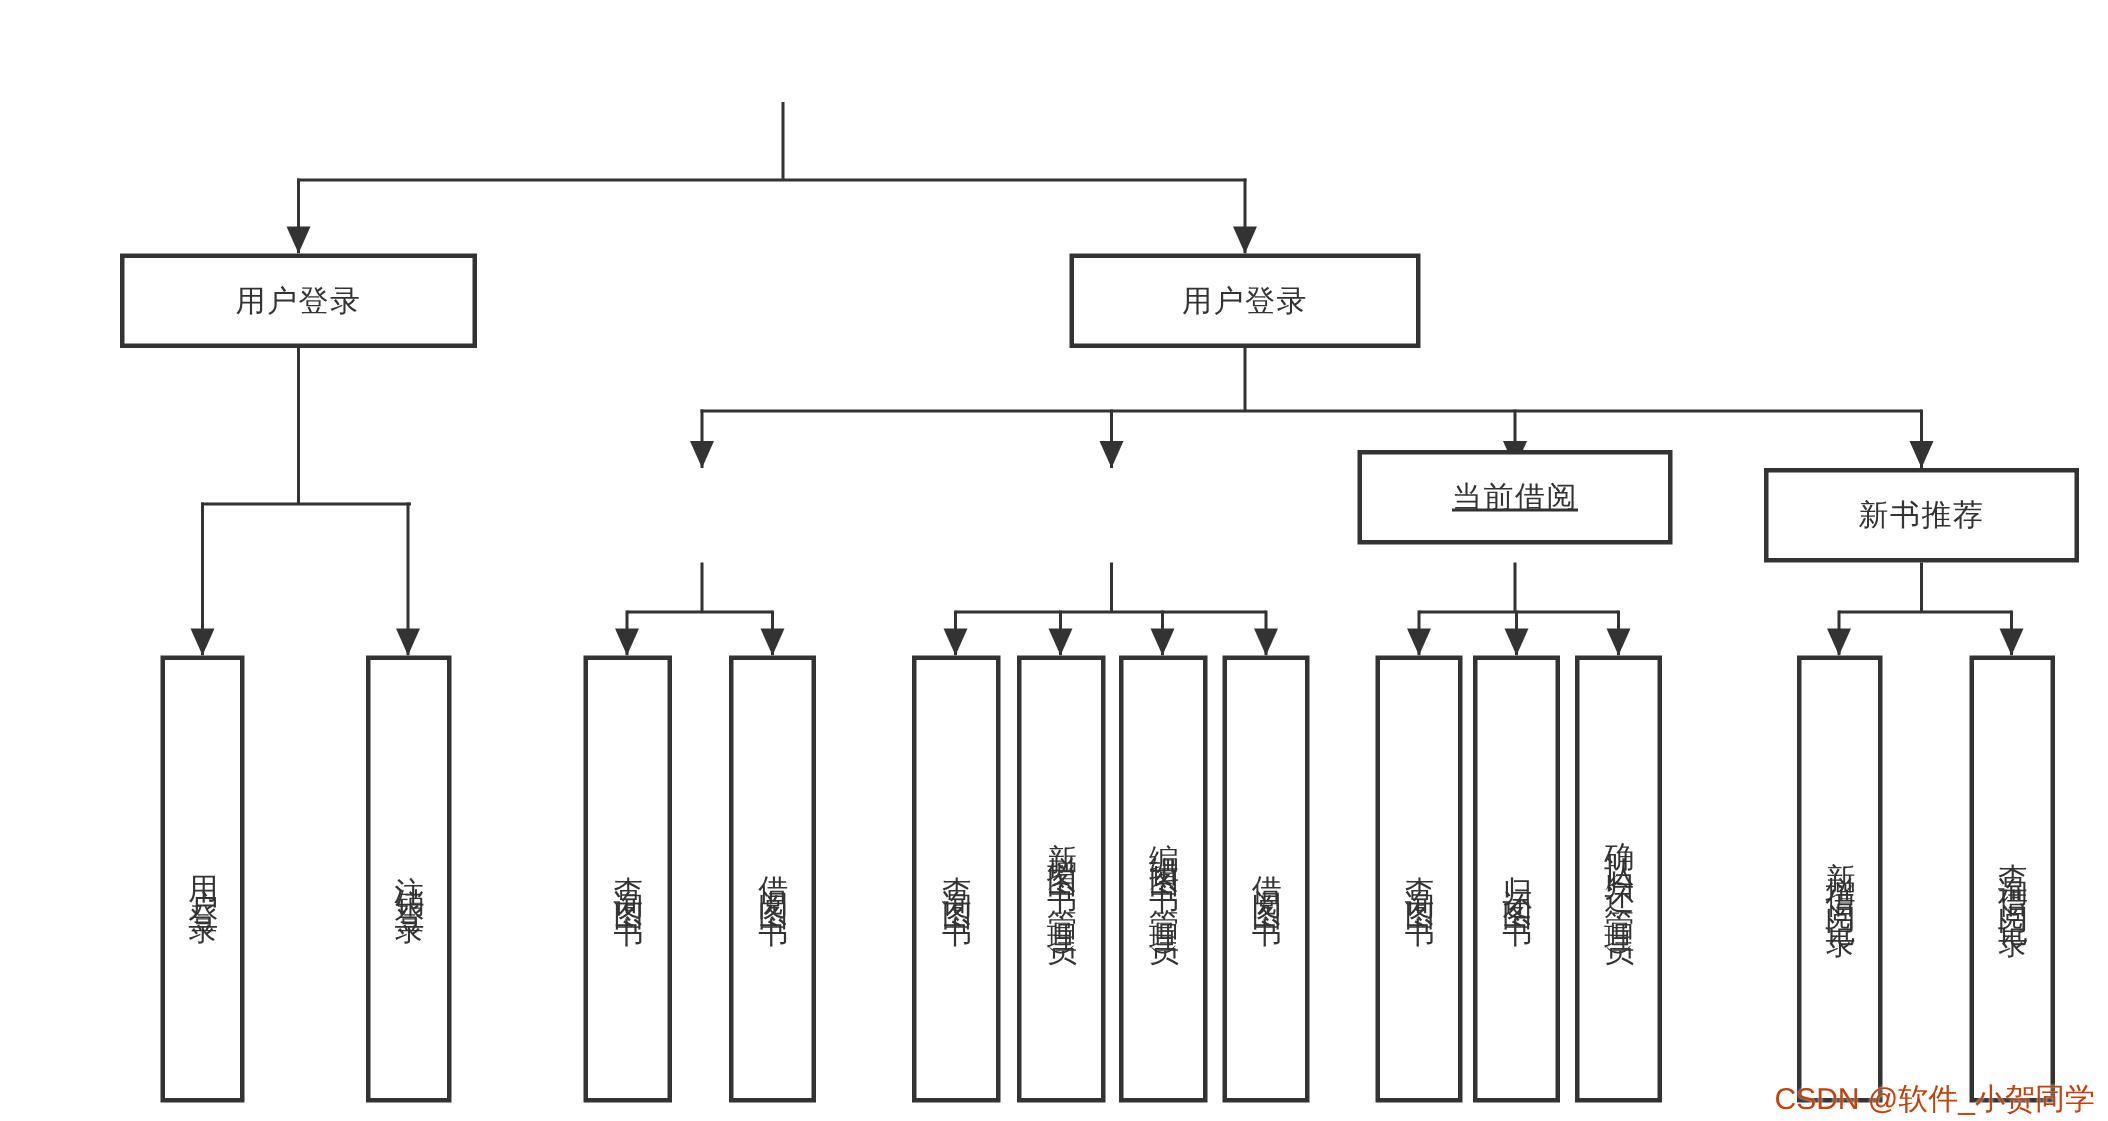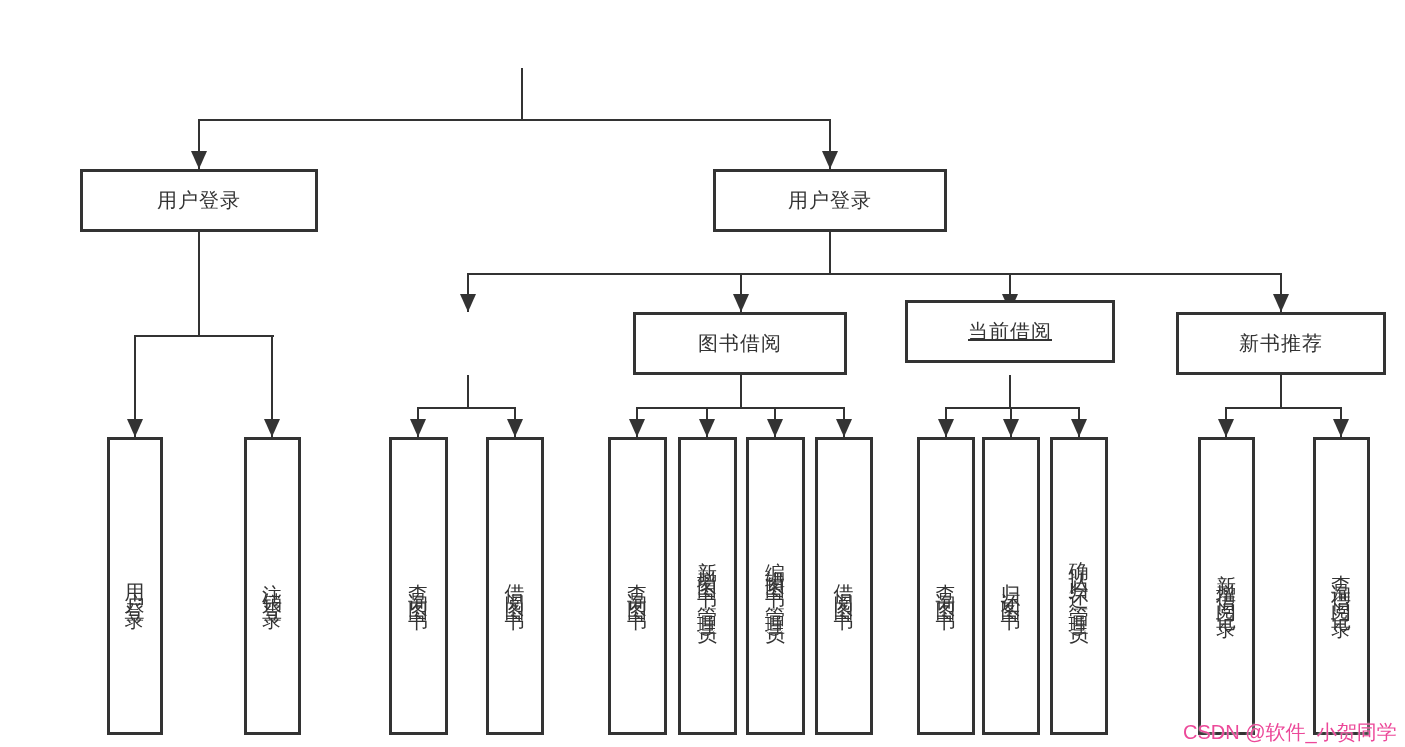--- a/index.html
+++ b/index.html
@@ -44,21 +44,21 @@
     position:absolute;
     width:0;height:0;
     border-left:8px solid transparent;
     border-right:8px solid transparent;
     border-top:18px solid #333;
   }
   .watermark{
     position:absolute;
     left:1183px;top:719px;
     font-size:20px;
-    color:#ec4899;
+    color:#c2410c;
     text-shadow:0 0 2px #ffffff;
     white-space:nowrap;
   }
 </style>
 </head>
 <body>
 
 <div class="canvas">
 
 
@@ -89,23 +89,20 @@
   <div class="hline" style="left:467px;top:273px;width:814px;"></div>
   <div class="vline" style="left:467px;top:273px;height:39px;"></div>
   <div class="arrow" style="left:460px;top:294px;"></div>
   <div class="vline" style="left:740px;top:273px;height:39px;"></div>
   <div class="arrow" style="left:733px;top:294px;"></div>
   <div class="vline" style="left:1009px;top:273px;height:39px;"></div>
   <div class="arrow" style="left:1002px;top:294px;"></div>
   <div class="vline" style="left:1280px;top:273px;height:39px;"></div>
   <div class="arrow" style="left:1273px;top:294px;"></div>
 
-  <div class="hbox" style="left:633px;top:312px;width:214px;height:63px;">
-    <span>图书借阅</span>
-  </div>
   <div class="hbox" style="left:905px;top:300px;width:210px;height:63px;text-decoration:underline;">
     <span>当前借阅</span>
   </div>
   <div class="hbox" style="left:1176px;top:312px;width:210px;height:63px;">
     <span>新书推荐</span>
   </div>
 
   <div class="vline" style="left:467px;top:375px;height:33px;"></div>
   <div class="vline" style="left:740px;top:375px;height:33px;"></div>
   <div class="vline" style="left:1009px;top:375px;height:33px;"></div>

